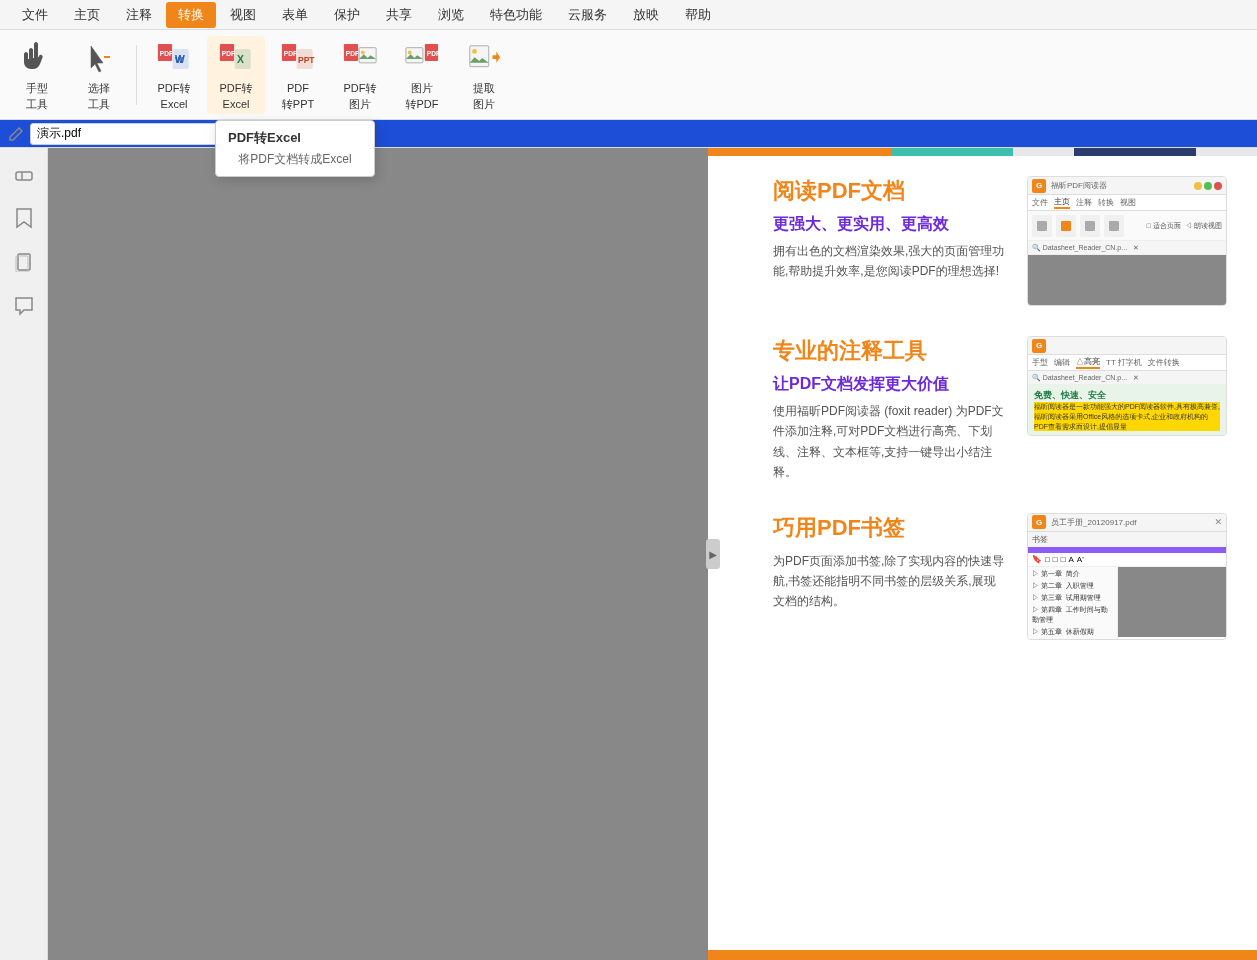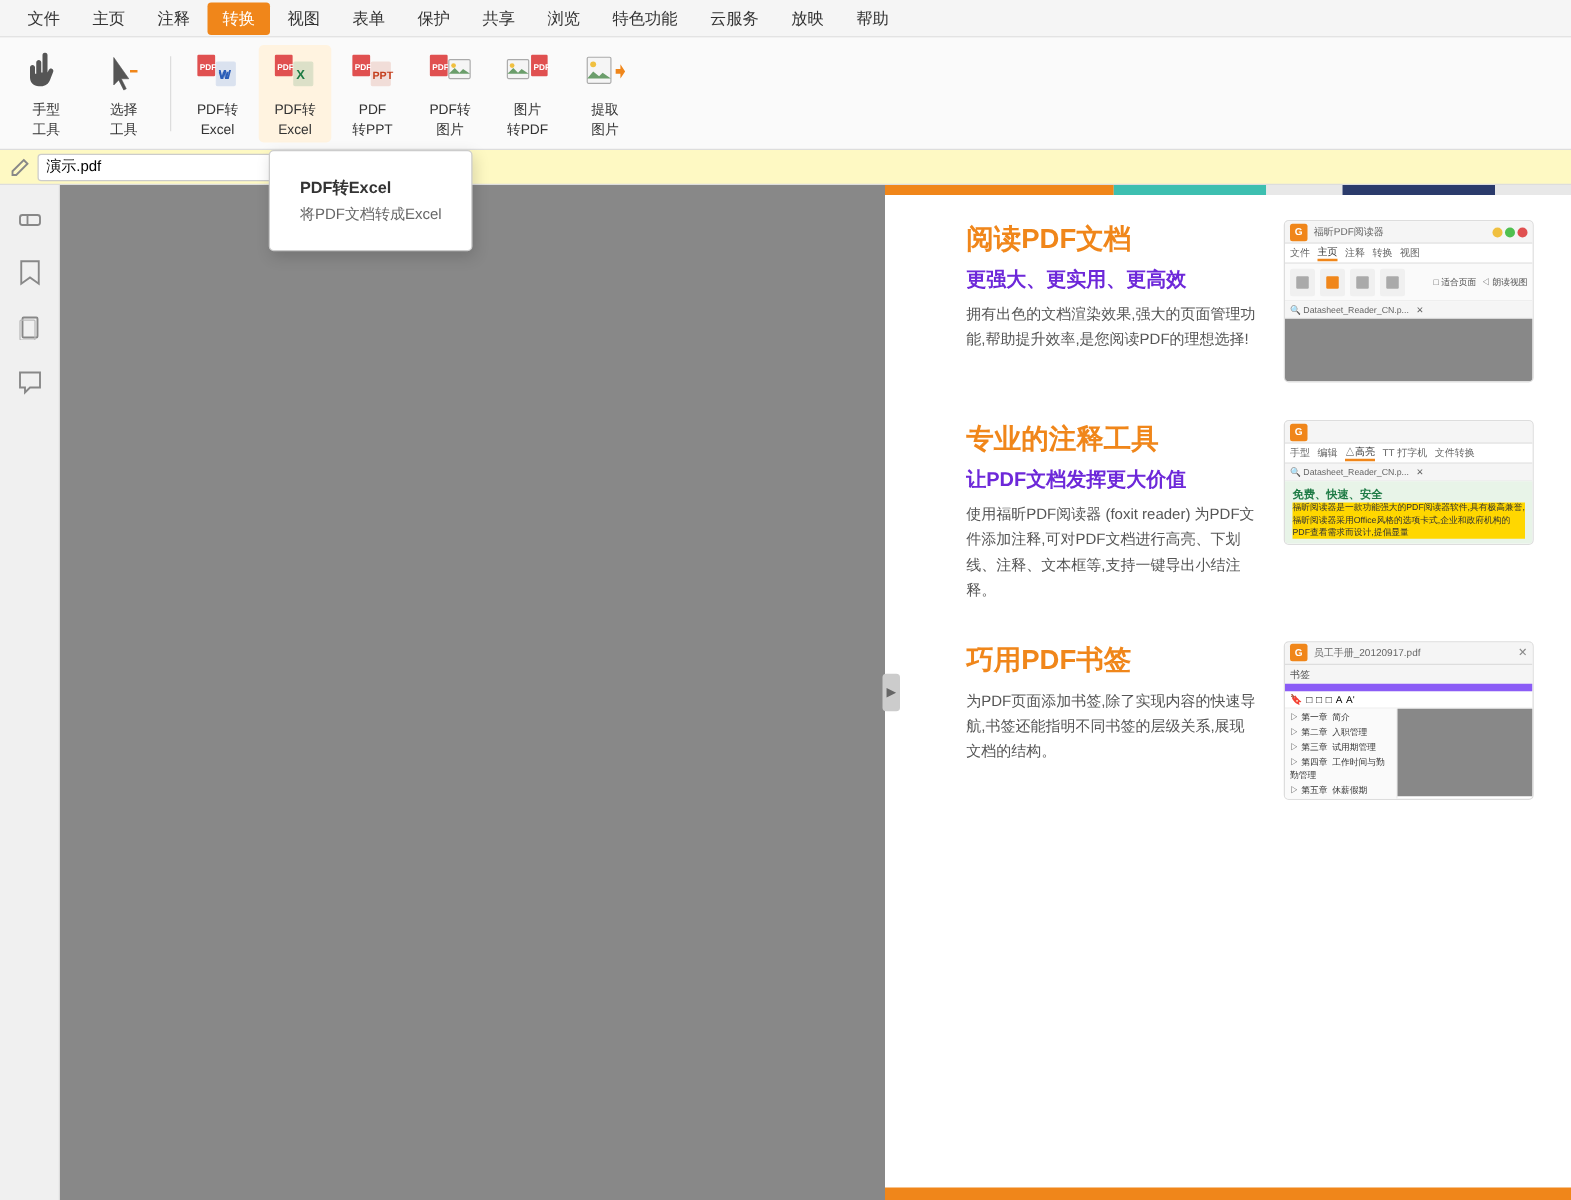--- a/index.html
+++ b/index.html
@@ -64,21 +64,21 @@
     
     .tool-sep {
       width: 1px;
       height: 60px;
       background: #ddd;
       margin: 0 4px;
     }
 
     
     .address-bar {
-      background: #fef9c3;
+      background: #1d4ed8;
       height: 28px;
       border-bottom: 1px solid #ddd;
       display: flex;
       align-items: center;
       padding: 0 8px;
       gap: 6px;
     }
     .address-input {
       height: 22px;
       border: 1px solid #ccc;
@@ -275,21 +275,21 @@
 
     
     .dropdown-tooltip {
       position: absolute;
       top: 120px;
       left: 215px;
       background: white;
       border: 1px solid #ccc;
       border-radius: 4px;
       box-shadow: 2px 4px 12px rgba(0,0,0,0.15);
-      padding: 12px;
+      padding: 0;
       z-index: 100;
       min-width: 160px;
     }
     .dropdown-tooltip-title {
       font-size: 13px;
       font-weight: bold;
       color: #333;
       padding: 8px 12px 4px;
     }
     .dropdown-tooltip-desc {

